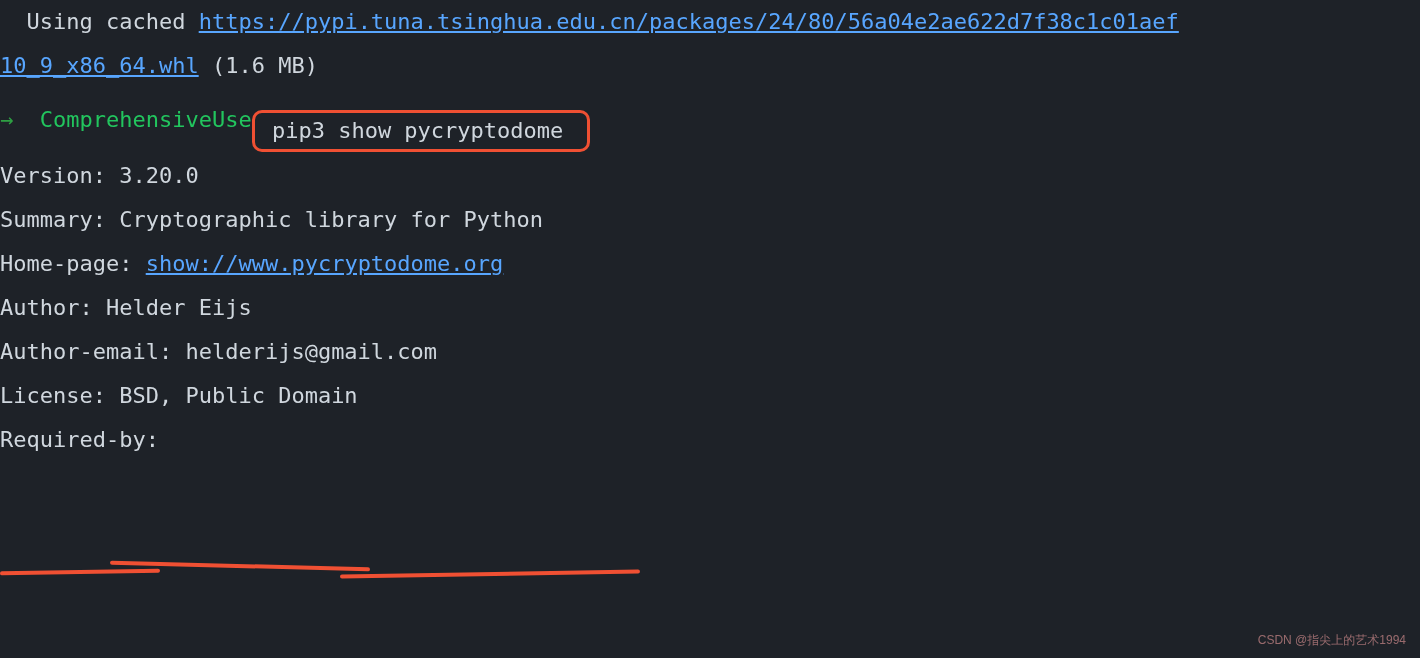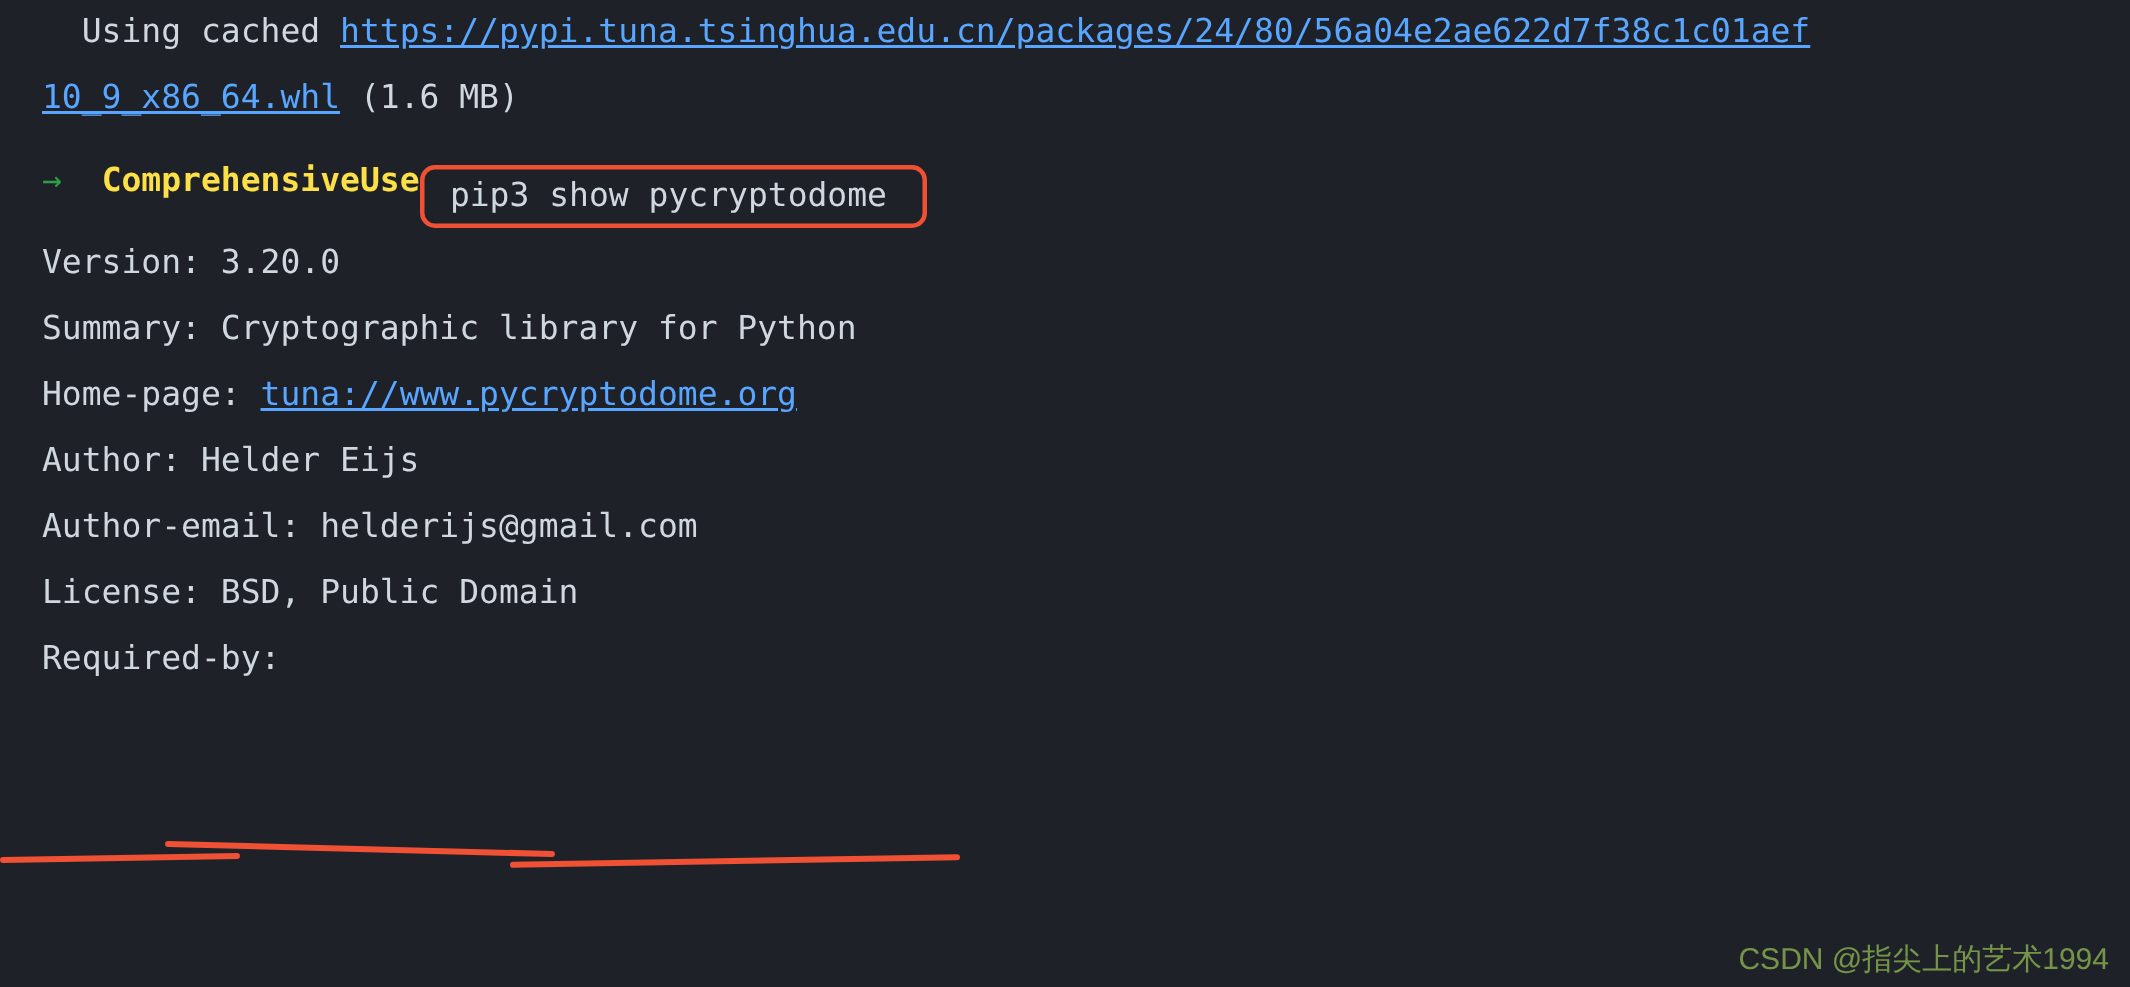--- a/index.html
+++ b/index.html
@@ -1,38 +1,38 @@
 <!DOCTYPE html>
 <html><head>
 <meta charset="utf-8">
 <style>
   html,body{margin:0;padding:0;background:#1e2228;color:#d0d7de;font-family:ui-monospace,SFMono-Regular,Menlo,Consolas,monospace;font-size:22px;line-height:44px;width:1420px;height:658px;overflow:hidden;}
   .term{padding:0 0 0 0;white-space:nowrap;}
-  .row{white-space:pre;padding-left:28px;}
+  .row{white-space:pre;}
   a.link{color:#58a6ff;text-decoration:underline;}
   .arrow{color:#2ea043;}
-  .ctx{color:#fde047;font-weight:700;}
+  .ctx{color:#22c55e;font-weight:400;}
   .boxed{display:inline-block;border:3px solid #f05033;border-radius:10px;padding:0 10px 0 4px;line-height:36px;height:36px;vertical-align:middle;position:relative;top:-2px;margin-top:24px;}
   .underline-annot{position:absolute;height:4px;background:#f05033;z-index:5;}
-  .wm{position:absolute;right:14px;bottom:8px;color:#bef264;font-size:20px;line-height:20px;opacity:.55;font-family:Arial,sans-serif;}
+  .wm{position:absolute;right:14px;bottom:8px;color:#fca5a5;font-size:12px;line-height:20px;opacity:.55;font-family:Arial,sans-serif;}
   .underline-annot{border-radius:2px;}
   .u1{left:0;top:570px;width:160px;transform:rotate(-1deg);}
   .u2{left:110px;top:564px;width:260px;transform:rotate(1.5deg);}
   .u3{left:340px;top:572px;width:300px;transform:rotate(-1deg);}
 </style>
 </head>
 <body>
 
 <div class="term">
   <div class="row"><span>  Using cached </span><a class="link" href="#">https://pypi.tuna.tsinghua.edu.cn/packages/24/80/56a04e2ae622d7f38c1c01aef</a></div>
   <div class="row"><a class="link" href="#">10_9_x86_64.whl</a><span> (1.6 MB)</span></div>
   <div class="row"><span class="arrow">→  </span><span class="ctx">ComprehensiveUse</span><span class="boxed"><span> pip3 show pycryptodome </span></span></div>
   <div class="row">Version: 3.20.0</div>
   <div class="row">Summary: Cryptographic library for Python</div>
-  <div class="row"><span>Home-page: </span><a class="link" href="#">tuna://www.pycryptodome.org</a></div>
+  <div class="row"><span>Home-page: </span><a class="link" href="#">show://www.pycryptodome.org</a></div>
   <div class="row">Author: Helder Eijs</div>
   <div class="row">Author-email: helderijs@gmail.com</div>
   <div class="row">License: BSD, Public Domain</div>
   <div class="row">Required-by:</div>
 </div>
 
 <div class="underline-annot u1"></div>
 <div class="underline-annot u2"></div>
 <div class="underline-annot u3"></div>
 

